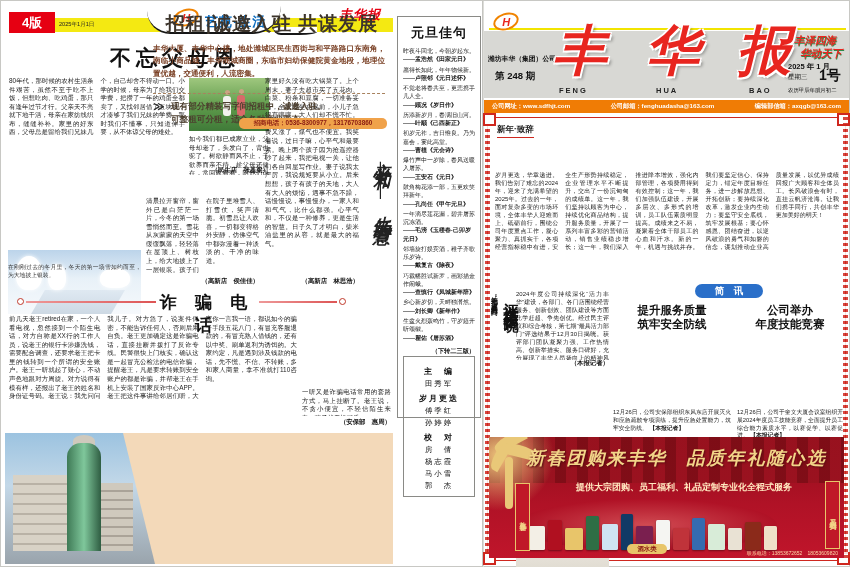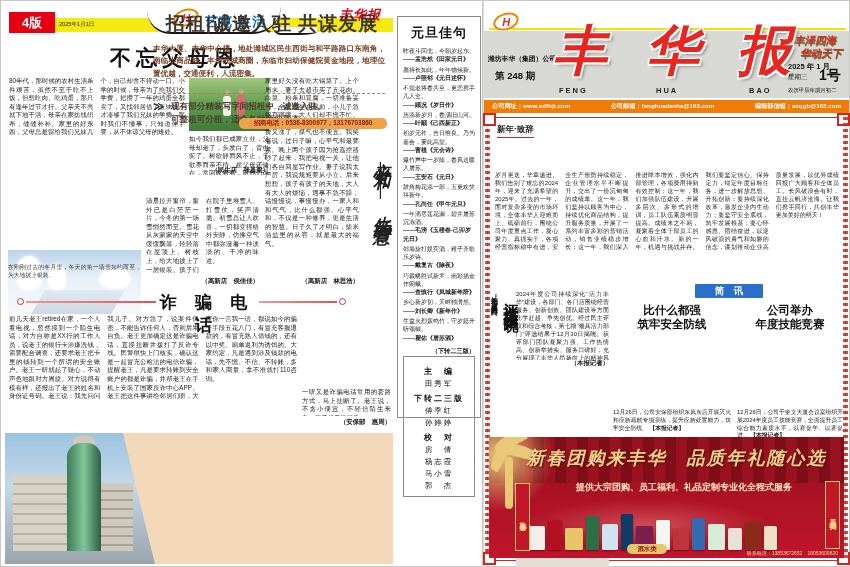--- a/index.html
+++ b/index.html
@@ -108,21 +108,21 @@
   .headline{left:494px;top:135px;width:344px;text-align:center;font-weight:bold;font-size:22.5px;color:#e8251f;letter-spacing:1px;}
   .lead-body{left:494px;top:170px;width:344px;height:114px;}
 
   
   .feat-head{left:488px;top:290px;height:142px;display:flex;flex-direction:row;}
   .feat-small{writing-mode:vertical-rl;font-size:6.8px;font-weight:bold;color:#111;letter-spacing:1px;}
   .feat-big{writing-mode:vertical-rl;font-size:15px;font-weight:bold;color:#111;letter-spacing:3px;margin-left:2px;}
   .feat-body{left:515px;top:289px;width:93px;height:70px;}
   .feat-by{left:515px;top:358px;width:93px;}
   .groupphoto{left:515px;top:367px;width:93px;height:62px;background:linear-gradient(180deg,#e7e3da 0%,#cfc8ba 100%);display:flex;align-items:flex-end;justify-content:center;gap:3px;padding-bottom:3px;}
-  .briefs-label{left:694px;top:283px;width:68px;height:14px;background:#2a6fc9;color:#fff;font-weight:bold;font-size:9.5px;display:flex;align-items:center;justify-content:center;border-radius:1px;}
+  .briefs-label{left:694px;top:283px;width:68px;height:14px;background:#2a6fc9;color:#fff;font-weight:bold;font-size:9.5px;display:flex;align-items:center;justify-content:center;border-radius:7px;}
   .brief-title{text-align:center;font-weight:bold;font-size:11.5px;line-height:1.25;color:#111;}
   .cap{font-size:5.8px;line-height:1.35;text-align:justify;color:#222;}
   .cap b{font-weight:bold;}
 
   
   .adR{left:488px;top:436px;width:355px;height:121px;background:linear-gradient(180deg,#8f0e1a 0%,#b01226 55%,#c0152b 100%);overflow:hidden;}
   .adR .curtain{position:absolute;left:0;top:0;width:100%;height:46px;background:repeating-linear-gradient(90deg,#7c0d16 0 11px,#99121f 11px 22px);opacity:.9;}
   .adR .stage{position:absolute;left:28px;top:62px;width:260px;height:52px;background:radial-gradient(ellipse at center,#d04a52 0%,#b01226 70%);border-radius:50%;}
   .adR .palm{position:absolute;left:-14px;top:-8px;width:80px;height:90px;background:radial-gradient(circle at 30% 30%,rgba(244,208,130,.95),rgba(244,208,130,0) 65%);}
   .adR .palm i{position:absolute;display:block;background:#e9c878;border-radius:50% 50% 0 0;}
@@ -218,21 +218,21 @@
     <div class="entry"><span>鼓角梅花添一部，五更欢笑拜新年。</span><span class="src">——孔尚任《甲午元旦》</span></div>
     <div class="entry"><span>一年滴尽莲花漏，碧井屠苏沉冻酒。</span><span class="src">——毛滂《玉楼春·己卯岁元日》</span></div>
     <div class="entry"><span>邻墙旋打娱宾酒，稚子齐歌乐岁诗。</span><span class="src">——戴复古《除夜》</span></div>
     <div class="entry"><span>巧裁幡胜试新罗，画彩描金作闹蛾。</span><span class="src">——查慎行《凤城新年辞》</span></div>
     <div class="entry"><span>乡心新岁切，天畔独潸然。</span><span class="src">——刘长卿《新年作》</span></div>
     <div class="entry"><span>生盆火烈轰鸣竹，守岁筵开听颂椒。</span><span class="src">——瞿佑《屠苏酒》</span></div>
     <div class="mid-cont">（下转二三版）</div>
     <div class="staff">
       <div class="lab">主　编</div>
       <div class="nm">田秀军</div>
-      <div class="lab">下转二三版</div>
+      <div class="lab">岁月更迭</div>
       <div class="nm">傅季红</div>
       <div class="nm">孙婷婷</div>
       <div class="lab">校　对</div>
       <div class="nm">房　倩</div>
       <div class="nm">杨志霞</div>
       <div class="nm">马小雪</div>
       <div class="nm">郭　杰</div>
     </div>
   </div>
 
@@ -286,21 +286,21 @@
     
     
     
     
     
     
   </div>
 
   <div class="abs briefs-label">简　讯</div>
   <div class="abs brief-title" style="left:612px;top:302px;width:118px;">
-    <div>比什么都强</div>
+    <div>提升服务质量</div>
     <div>筑牢安全防线</div>
   </div>
 
   <div class="abs cap" style="left:612px;top:408px;width:118px;height:26px;">
     <span>12月26日，公司安保部组织东风东店开展灭火和应急疏散专项演练，提升应急处置能力，筑牢安全防线。</span>
     <b>【本报记者】</b>
   </div>
   <div class="abs brief-title" style="left:736px;top:302px;width:106px;">
     <div>公司举办</div>
     <div>年度技能竞赛</div>

